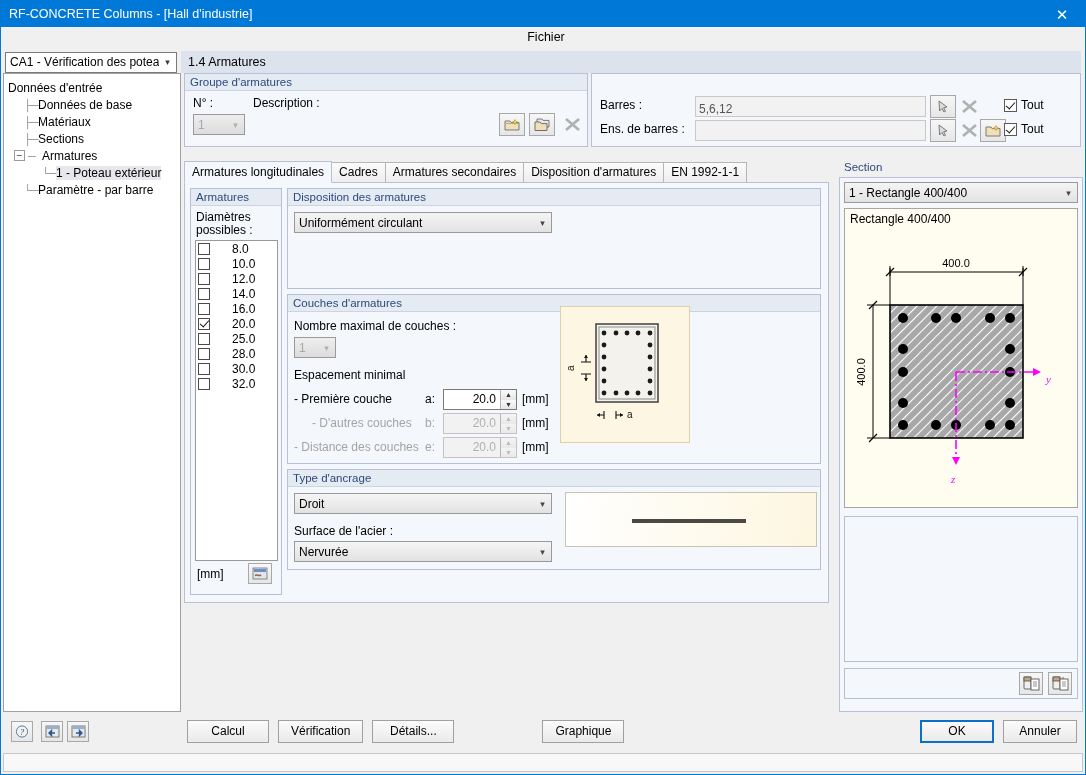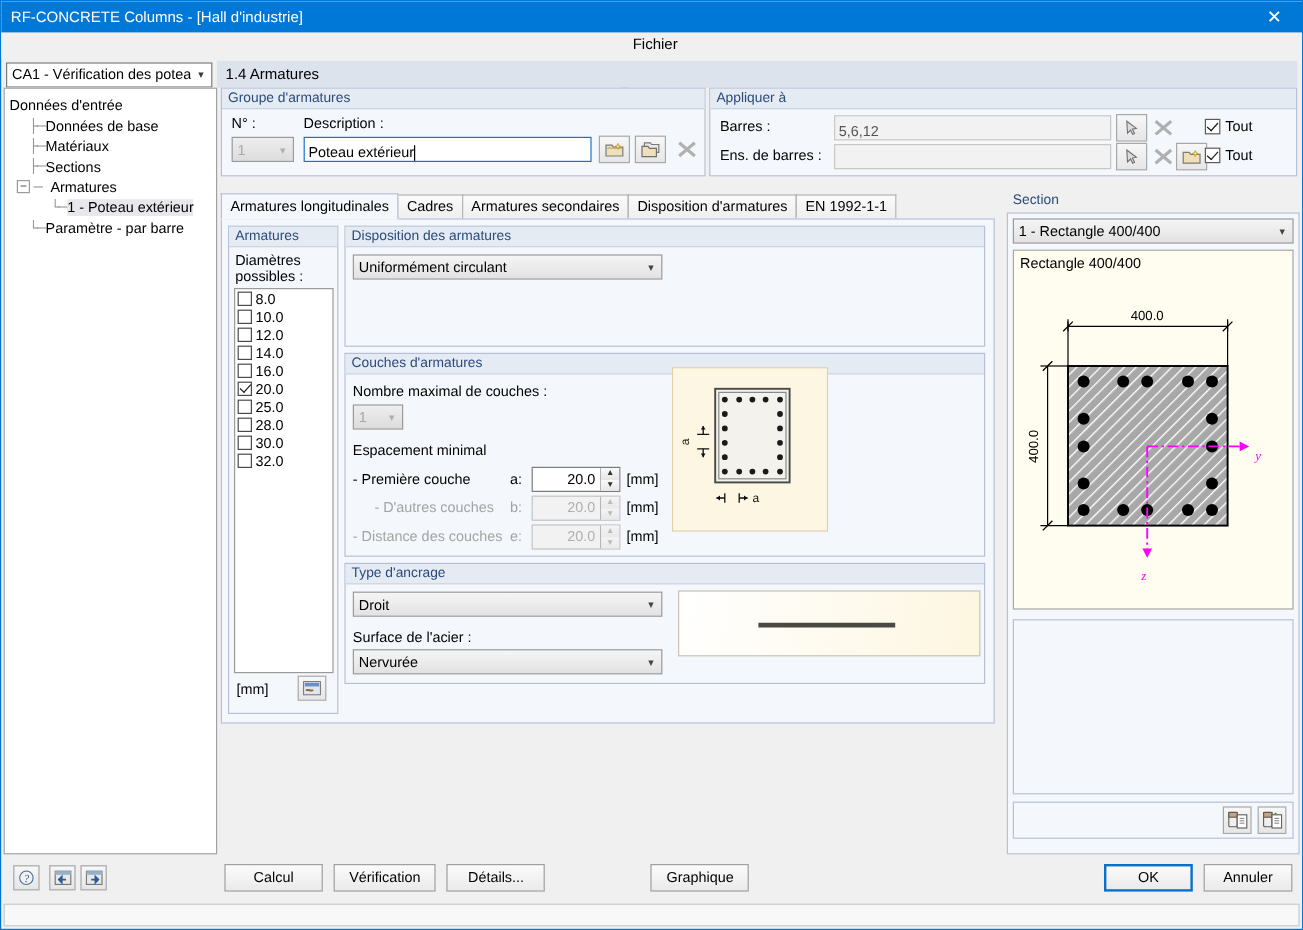--- a/index.html
+++ b/index.html
@@ -323,21 +323,21 @@
     height: 19px;
     background: #f8f8f8;
     border: 1px solid #c8c8c8;
   }
 
   .listbox {
     background: #fff;
     border: 1px solid #9a9a9a;
     overflow: hidden;
   }
-  .litem { height: 15px; display: flex; align-items: center; gap: 3px; padding-left: 2px; font-size: 12px; }
+  .litem { height: 15px; display: flex; align-items: center; gap: 22px; padding-left: 2px; font-size: 12px; }
   .litem .cb {
     width: 12px; height: 12px; border: 1px solid #4a4a4a; background: #fff;
     position: relative; flex: 0 0 auto;
   }
   .litem .cb.on::after {
     content: ""; position: absolute; left: 3px; top: -1px;
     width: 4px; height: 8px;
     border: solid #1a1a1a; border-width: 0 1.5px 1.5px 0;
     transform: rotate(42deg);
   }
@@ -405,24 +405,20 @@
       <div class="gbox" style="left:0;top:0;width:404px;height:74px;">
         <div class="ghdr">Groupe d'armatures</div>
         <div style="position:absolute;left:8px;top:22px;" class="lbl">N° :</div>
         <div style="position:absolute;left:68px;top:22px;" class="lbl">Description :</div>
 
         <div class="combo dis" style="position:absolute;left:8px;top:40px;width:52px;">
           <span>1</span>
           <span class="arw">▾</span>
         </div>
 
-        <div class="txtin" style="position:absolute;left:68px;top:40px;width:240px;">
-          <span>Poteau extérieur</span>
-            <span style="border-left:1px solid #000;height:13px;"></span>
-        </div>
 
         <div class="ibtn" style="position:absolute;left:314px;top:39px;">
           <svg width="16" height="14" viewBox="0 0 16 14">
               <path d="M1 3h5l1.2 1.6H15V12H1z" fill="#efe0b8" stroke="#7a7a7a" stroke-width="1"></path>
               <path d="M2 5.5h12" stroke="#b9a87e" stroke-width="1"></path>
               <path d="M11 1.5l.8 1.7 1.7.8-1.7.8-.8 1.7-.8-1.7-1.7-.8 1.7-.8z" fill="#ffd966" stroke="#b08f20" stroke-width=".6"></path>
             </svg>
         </div>
         <div class="ibtn" style="position:absolute;left:344px;top:39px;">
           <svg width="16" height="14" viewBox="0 0 16 14">
@@ -431,21 +427,20 @@
             </svg>
         </div>
         <div class="ibtn flat" style="position:absolute;left:374px;top:39px;">
           <svg width="17" height="15" viewBox="0 0 17 15">
               <path d="M2 2l13 11M15 2L2 13" stroke="#b0b0b0" stroke-width="2.6" fill="none"></path>
             </svg>
         </div>
       </div>
 
       <div class="gbox" style="left:407px;top:0;width:490px;height:74px;">
-        <div class="ghdr">Appliquer à</div>
         <div style="position:absolute;left:8px;top:24px;" class="lbl">Barres :</div>
         <div class="txtin ro" style="position:absolute;left:103px;top:22px;width:231px;">
           <span>5,6,12</span>
         </div>
         <div class="ibtn" style="position:absolute;left:338px;top:21px;">
           <svg width="15" height="14" viewBox="0 0 15 14">
               <path d="M3 1l8 6-3.3.7 1.8 3.5-1.6.8-1.8-3.5L3.6 11z" fill="#dcdcdc" stroke="#6f6f6f" stroke-width=".9"></path>
             </svg>
         </div>
         <div class="ibtn flat" style="position:absolute;left:364px;top:21px;">

